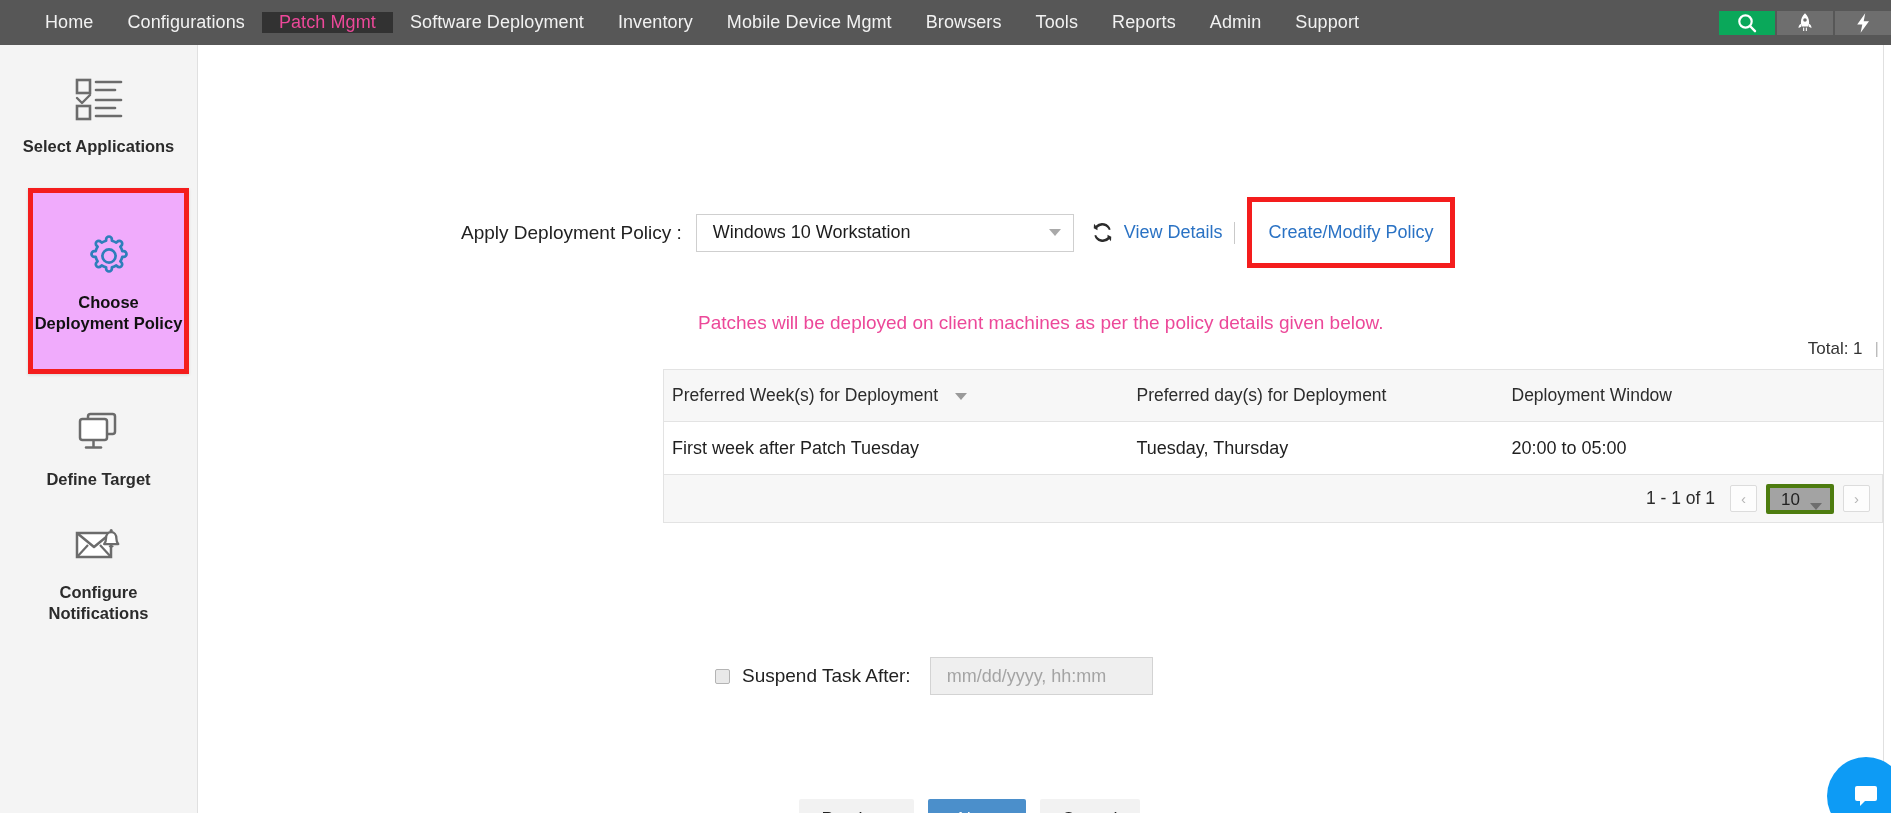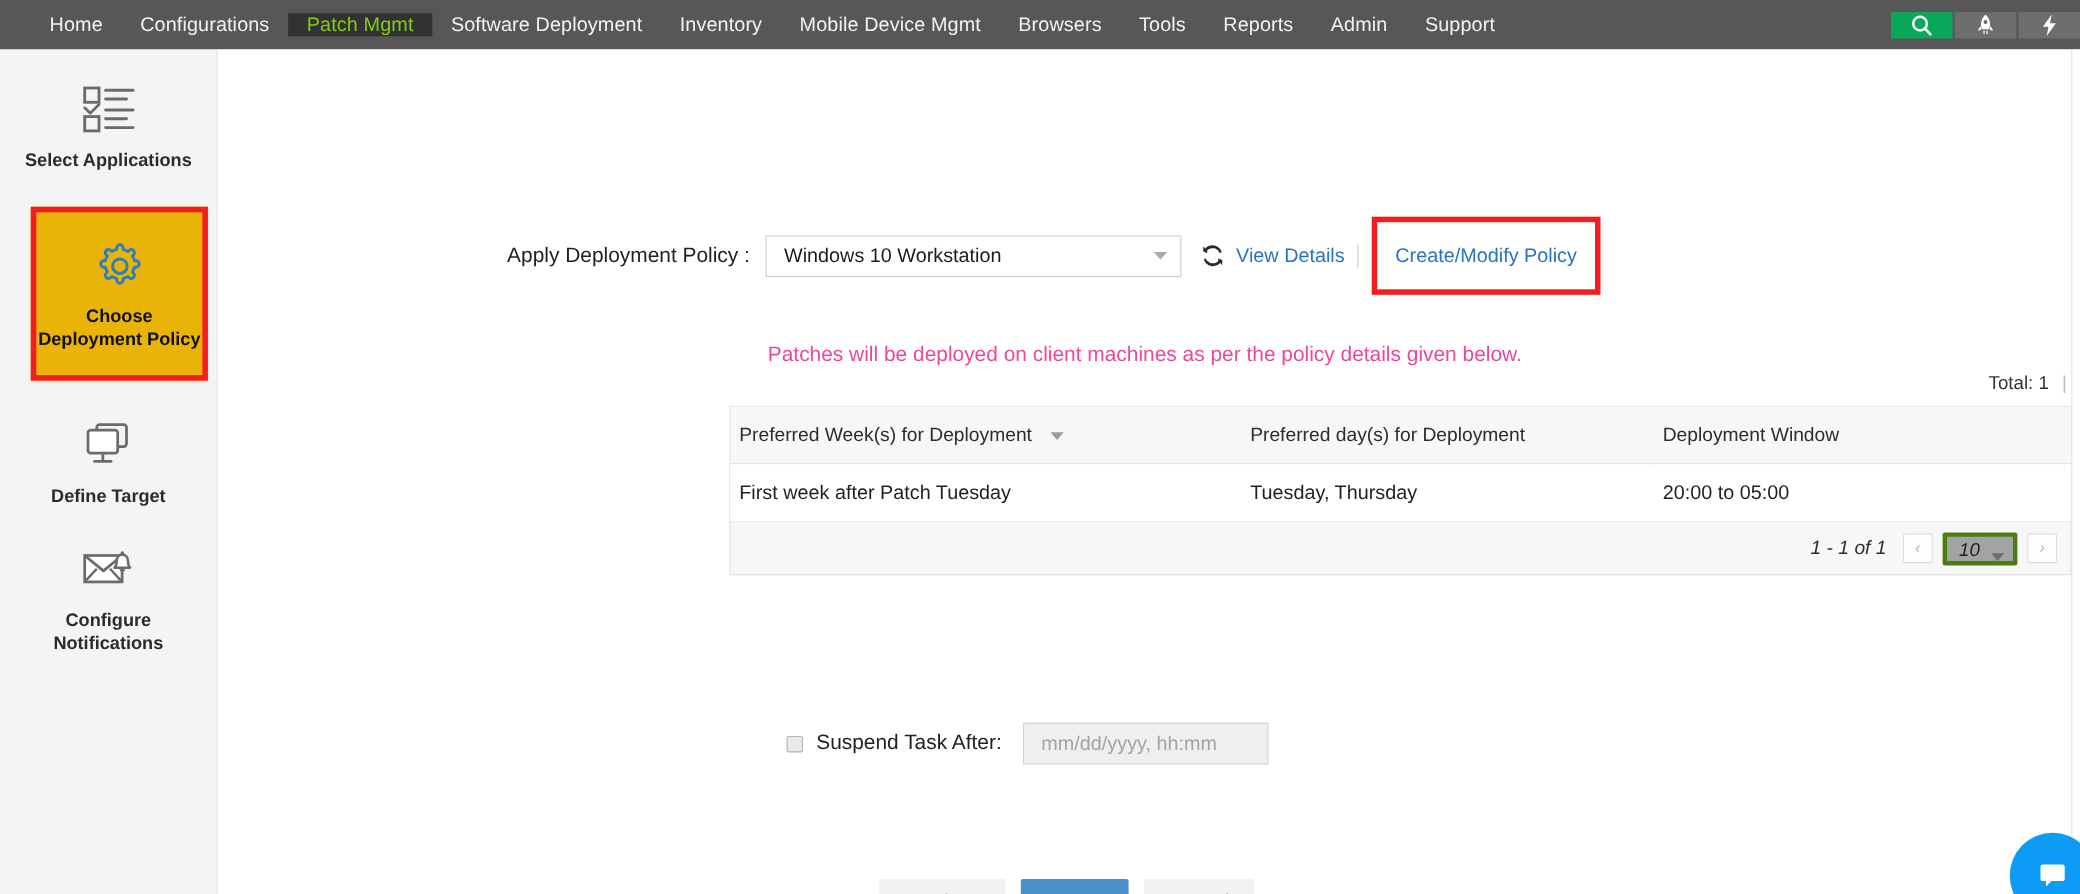--- a/index.html
+++ b/index.html
@@ -22,21 +22,21 @@
   .nav-items { display: flex; align-items: stretch; padding-left: 28px; }
   .nav-item {
     display: flex; align-items: center;
     padding: 0 17px;
     color: #f2f2f2;
     font-size: 18px;
     letter-spacing: .1px;
     white-space: nowrap;
     cursor: pointer;
   }
-  .nav-item.active { background: #323232; color: #84cc16; }
+  .nav-item.active { background: #323232; color: #ec4899; }
   .nav-right { margin-left: auto; display: flex; align-items: stretch; }
   .nav-btn {
     width: 56px;
     display: flex; align-items: center; justify-content: center;
     cursor: pointer;
   }
   .nav-btn.search { background: #0aa85a; }
   .nav-btn.rocket, .nav-btn.flash { background: #6e6e6e; margin-left: 2px; }
   .nav-btn svg { display: block; }
 
@@ -69,24 +69,24 @@
   .side-item .side-icon { height: 56px; display: flex; align-items: center; justify-content: center; }
   .side-item .side-label {
     font-size: 16.5px;
     color: #2b2b2b;
     font-weight: bold;
     line-height: 1.25;
     margin-top: 8px;
     max-width: 180px;
   }
   .side-item.selected {
-    background: #eab308;
+    background: #f0abfc;
     border: 5px solid #f41d1d;
     margin: 12px 8px 12px 28px;
-    height: 158px;
+    height: 186px;
     box-shadow: 0 1px 3px rgba(0,0,0,.12);
   }
   .side-item.selected .side-label { color: #111; }
 
   
   .main {
     flex: 1;
     background: #ffffff;
     position: relative;
     overflow: hidden;
@@ -215,21 +215,20 @@
   .pager {
     background: #f7f7f7;
     border: 1px solid #e3e3e3;
     border-top: none;
     height: 48px;
     display: flex;
     align-items: center;
     justify-content: flex-end;
     padding-right: 12px;
     gap: 9px;
-    font-style: italic;
   }
   .pager .count { font-size: 17.5px; color: #2c2c2c; margin-right: 6px; }
   .pg-btn {
     width: 27px; height: 27px;
     border: 1px solid #dcdcdc;
     background: #fdfdfd;
     color: #b5b5b5;
     font-size: 15px;
     display: flex; align-items: center; justify-content: center;
     cursor: pointer;

